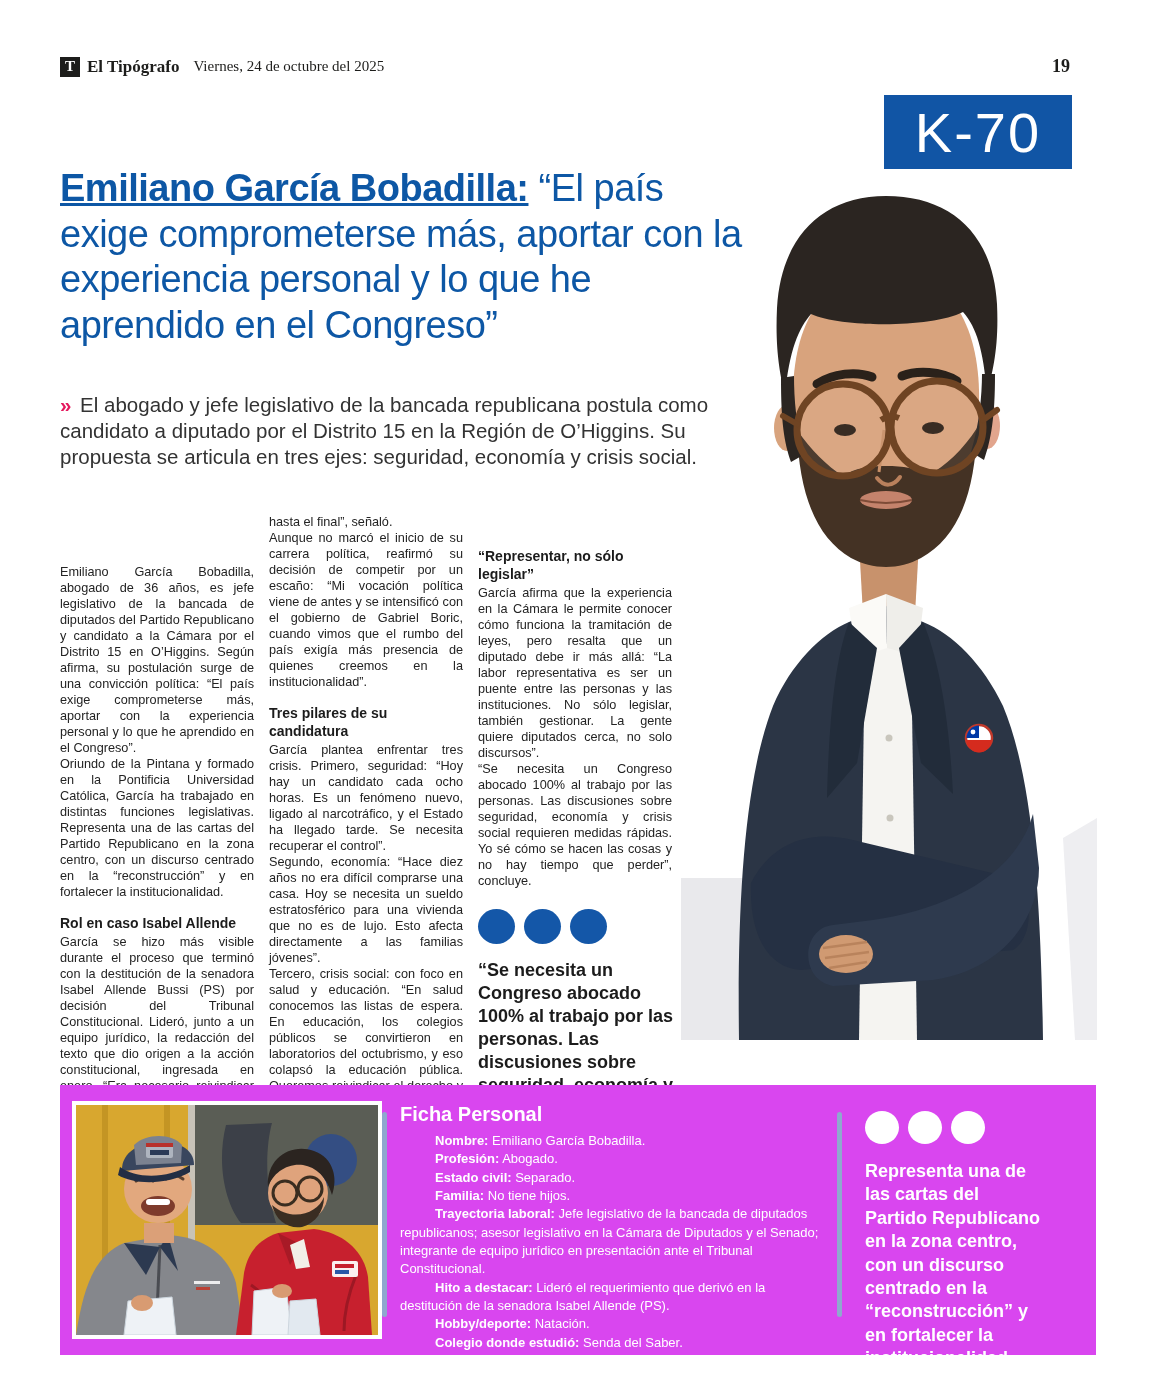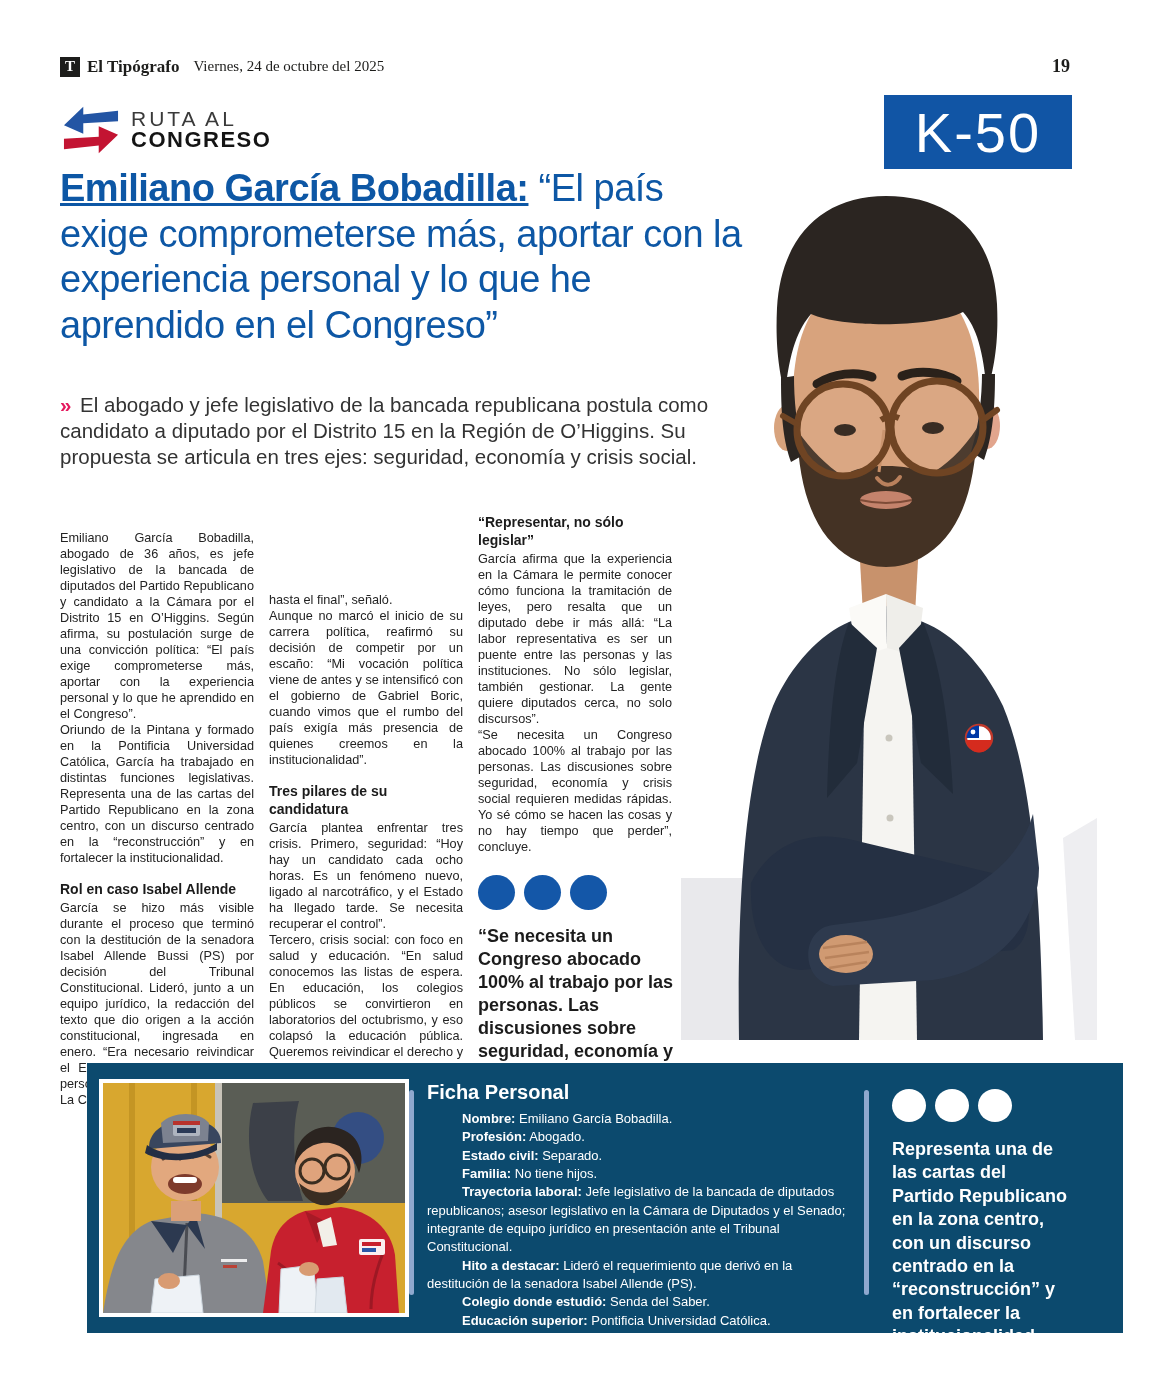--- a/index.html
+++ b/index.html
@@ -45,21 +45,21 @@
   
   .pullquote{margin-top:20px;text-align:left;}
   .dots{display:flex;gap:9px;}
   .dots i{display:block;width:37px;height:35px;border-radius:50%;background:#1457A8;}
   .pullquote p{margin:15px 0 0 0;font-size:18px;font-weight:700;line-height:1.27;color:#1b1b1b;width:196px;}
 
   
   .portrait{position:absolute;left:681px;top:178px;width:416px;height:862px;}
 
   
-  .band{position:absolute;left:60px;top:1063px;width:1036px;height:270px;background:#0c4a6e;margin-left:27px;}
+  .band{position:absolute;left:60px;top:1085px;width:1036px;height:270px;background:#d946ef;}
   .photoframe{position:absolute;left:12px;top:16px;width:302px;height:230px;background:#fff;
               border:4px solid #fff;box-sizing:content-box;}
   .photoframe svg{display:block;}
   .vsep{position:absolute;width:5px;height:205px;top:27px;background:#8FA8CE;border-radius:3px;}
   .vsep.s1{left:322px;}
   .vsep.s2{left:777px;}
   .ficha{position:absolute;left:340px;top:18px;width:430px;color:#fff;}
   .ficha h2{margin:0 0 6px 0;font-size:20px;font-weight:700;}
   .ficha p{margin:0;font-size:13px;line-height:1.41;}
   .ficha strong{font-weight:700;padding-left:35px;}
@@ -72,52 +72,43 @@
 
 <div class="page">
 
   <header class="masthead">
     <span class="tbox">T</span>
     <span class="brand">El Tipógrafo</span>
     <span class="mdate">Viernes, 24 de octubre del 2025</span>
     <span class="pagenum">19</span>
   </header>
 
-  <div class="seclogo">
-    <svg width="58" height="56" viewBox="0 0 60 58">
-      <polygon points="2,24 22,5 22,13 58,9 58,20 22,22 22,33" fill="#2355A4"></polygon>
-      <polygon points="58,34 38,53 38,45 2,49 2,38 38,36 38,25" fill="#C31432"></polygon>
-    </svg>
-    <div class="lt">
-      <span class="l1">RUTA AL</span>
-      <span class="l2">CONGRESO</span>
-    </div>
-  </div>
-
-  <div class="badge">K-50</div>
+
+  <div class="badge">K-70</div>
 
   <h1 class="headline"><strong>Emiliano García Bobadilla:</strong><span> “El país exige comprometerse más, aportar con la experiencia personal y lo que he aprendido en el Congreso”</span></h1>
 
   <p class="lead">
     <span class="marker">»</span>
     <span>El abogado y jefe legislativo de la bancada republicana postula como candidato a diputado por el Distrito 15 en la Región de O’Higgins. Su propuesta se articula en tres ejes: seguridad, economía y crisis social.</span>
   </p>
 
   <div class="columns">
     <div class="col">
       <p>Emiliano García Bobadilla, abogado de 36 años, es jefe legislativo de la bancada de diputados del Partido Republicano y candidato a la Cámara por el Distrito 15 en O’Higgins. Según afirma, su postulación surge de una convicción política: “El país exige comprometerse más, aportar con la experiencia personal y lo que he aprendido en el Congreso”.</p>
       <p>Oriundo de la Pintana y formado en la Pontificia Universidad Católica, García ha trabajado en distintas funciones legislativas. Representa una de las cartas del Partido Republicano en la zona centro, con un discurso centrado en la “reconstrucción” y en fortalecer la institucionalidad.</p>
       <h3>Rol en caso Isabel Allende</h3>
       <p>García se hizo más visible durante el proceso que terminó con la destitución de la senadora Isabel Allende Bussi (PS) por decisión del Tribunal Constitucional. Lideró, junto a un equipo jurídico, la redacción del texto que dio origen a la acción constitucional, ingresada en enero. “Era necesario reivindicar el Estado de Derecho. No hay personas ni grupos privilegiados. La Constitución se debe respetar</p>
     </div>
     <div class="col">
       <p>hasta el final”, señaló.</p>
       <p>Aunque no marcó el inicio de su carrera política, reafirmó su decisión de competir por un escaño: “Mi vocación política viene de antes y se intensificó con el gobierno de Gabriel Boric, cuando vimos que el rumbo del país exigía más presencia de quienes creemos en la institucionalidad”.</p>
       <h3>Tres pilares de su candidatura</h3>
       <p>García plantea enfrentar tres crisis. Primero, seguridad: “Hoy hay un candidato cada ocho horas. Es un fenómeno nuevo, ligado al narcotráfico, y el Estado ha llegado tarde. Se necesita recuperar el control”.</p>
+      <p>Segundo, economía: “Hace diez años no era difícil comprarse una casa. Hoy se necesita un sueldo estratosférico para una vivienda que no es de lujo. Esto afecta directamente a las familias jóvenes”.</p>
       <p>Tercero, crisis social: con foco en salud y educación. “En salud conocemos las listas de espera. En educación, los colegios públicos se convirtieron en laboratorios del octubrismo, y eso colapsó la educación pública. Queremos reivindicar el derecho y deber de los padres de educar a sus hijos según sus convicciones”.</p>
     </div>
     <div class="col">
       <h3 class="first">“Representar, no sólo legislar”</h3>
       <p>García afirma que la experiencia en la Cámara le permite conocer cómo funciona la tramitación de leyes, pero resalta que un diputado debe ir más allá: “La labor representativa es ser un puente entre las personas y las instituciones. No sólo legislar, también gestionar. La gente quiere diputados cerca, no solo discursos”.</p>
       <p>“Se necesita un Congreso abocado 100% al trabajo por las personas. Las discusiones sobre seguridad, economía y crisis social requieren medidas rápidas. Yo sé cómo se hacen las cosas y no hay tiempo que perder”, concluye.</p>
       <div class="pullquote">
         <div class="dots">
             <i></i>
             <i></i>
@@ -242,20 +233,21 @@
     <div class="vsep s1"></div>
 
     <div class="ficha">
       <h2>Ficha Personal</h2>
       <p><strong>Nombre:</strong> <span>Emiliano García Bobadilla.</span></p>
       <p><strong>Profesión:</strong> <span>Abogado.</span></p>
       <p><strong>Estado civil:</strong> <span>Separado.</span></p>
       <p><strong>Familia:</strong> <span>No tiene hijos.</span></p>
       <p><strong>Trayectoria laboral:</strong> <span>Jefe legislativo de la bancada de diputados republicanos; asesor legislativo en la Cámara de Diputados y el Senado; integrante de equipo jurídico en presentación ante el Tribunal Constitucional.</span></p>
       <p><strong>Hito a destacar:</strong> <span>Lideró el requerimiento que derivó en la destitución de la senadora Isabel Allende (PS).</span></p>
+      <p><strong>Hobby/deporte:</strong> <span>Natación.</span></p>
       <p><strong>Colegio donde estudió:</strong> <span>Senda del Saber.</span></p>
       <p><strong>Educación superior:</strong> <span>Pontificia Universidad Católica.</span></p>
     </div>
 
     <div class="vsep s2"></div>
 
     <div class="highlight">
       <div class="dots">
           <i></i>
           <i></i>

